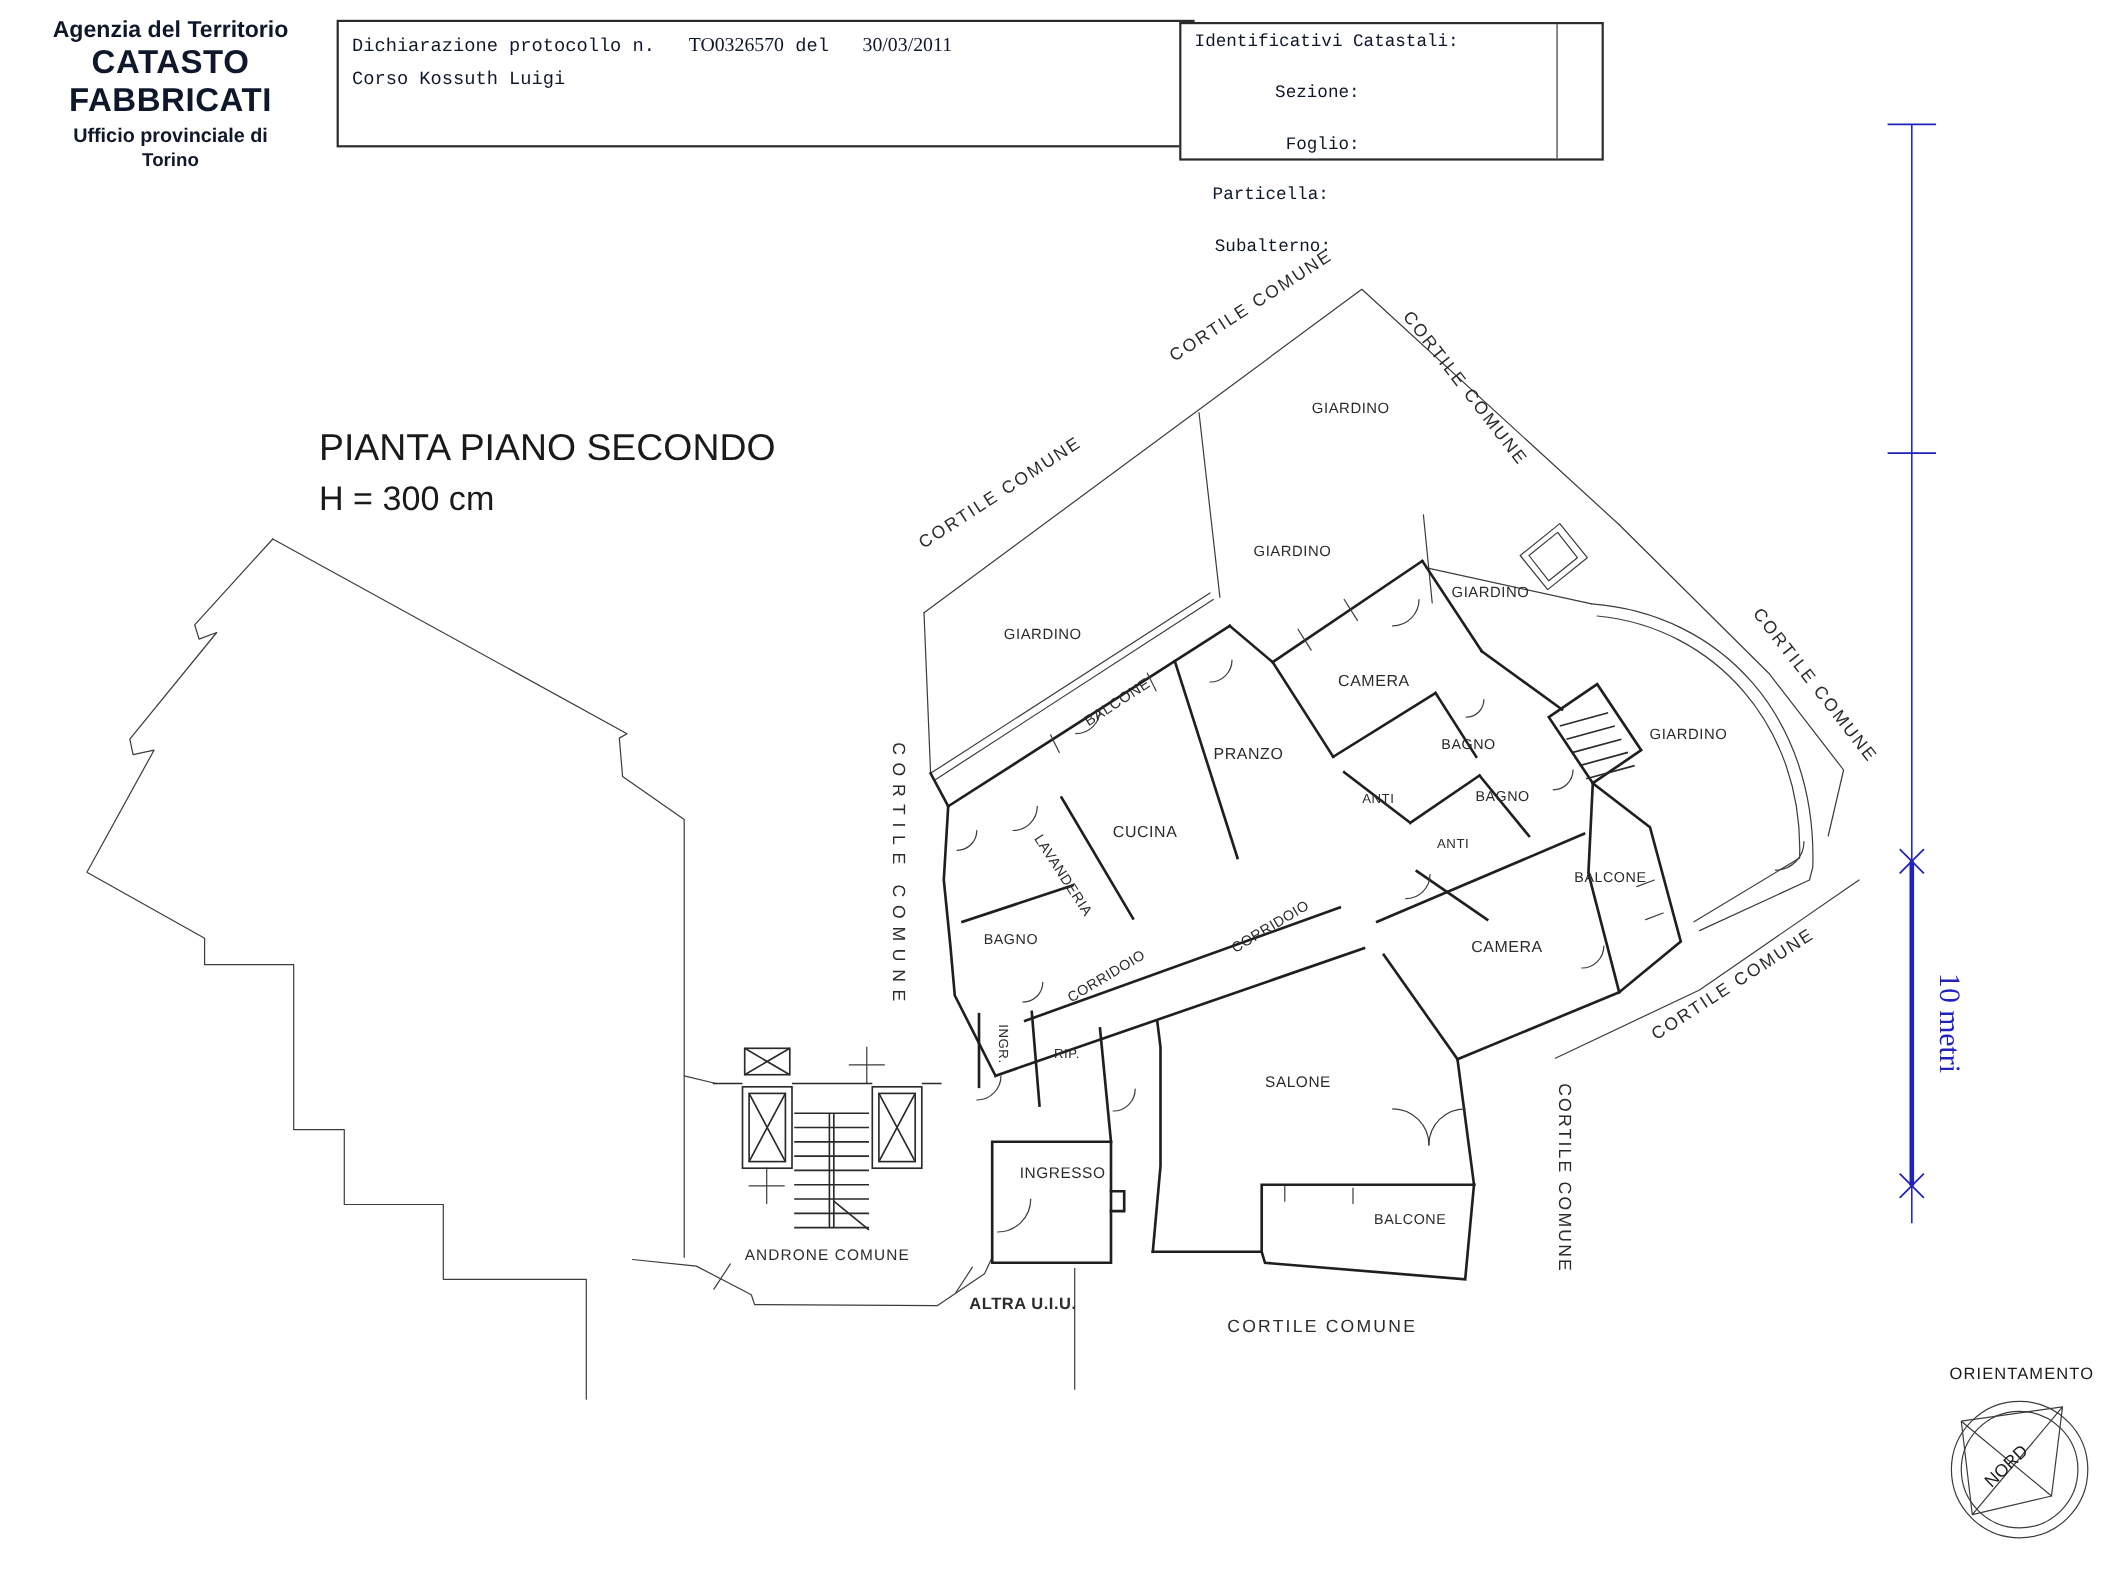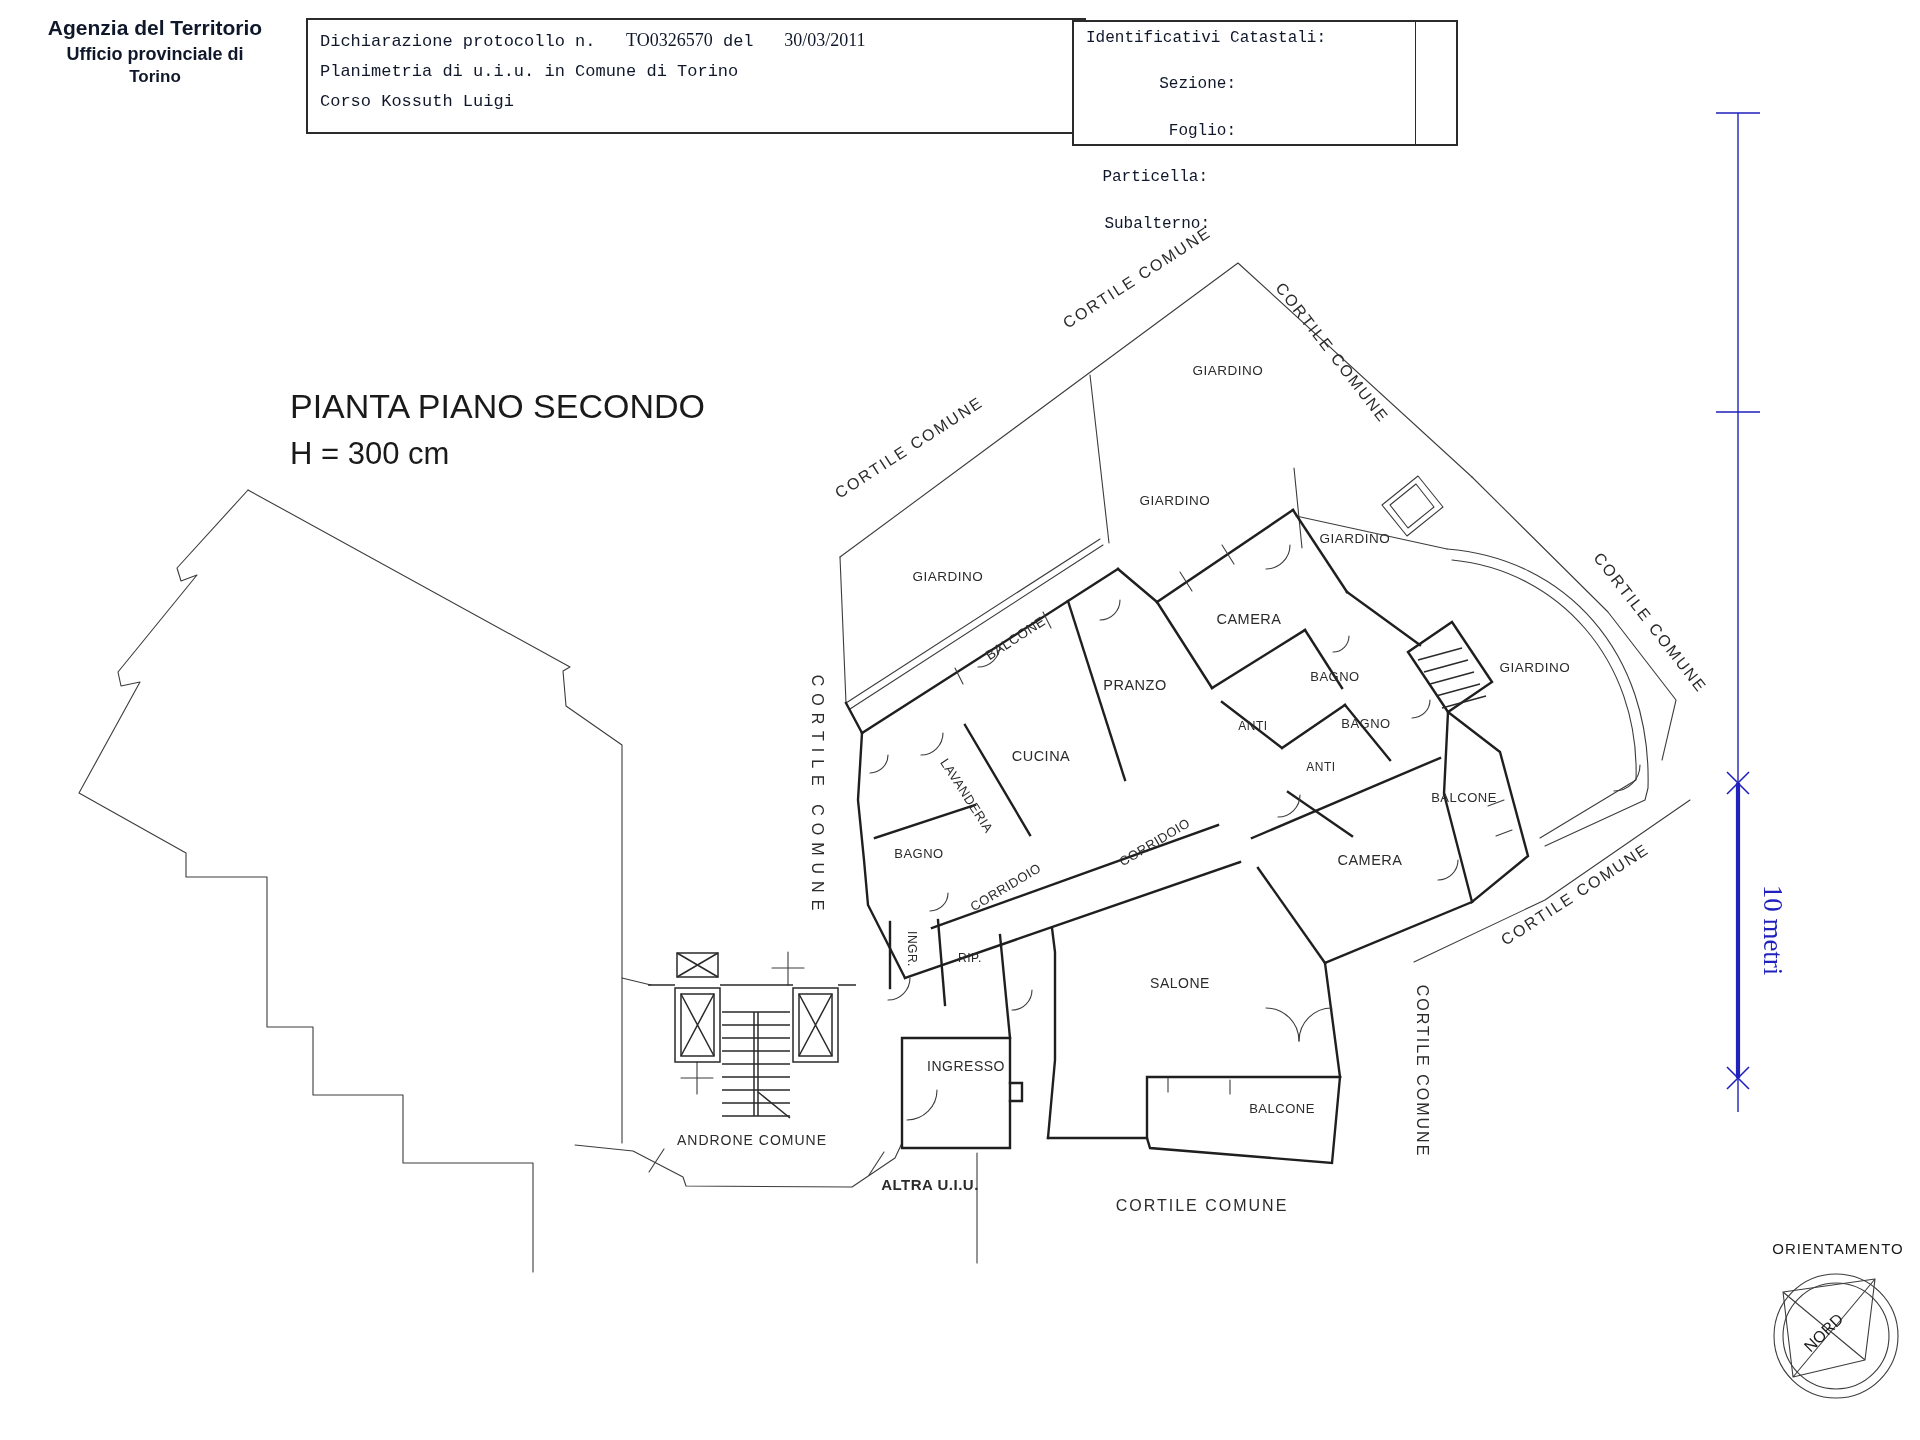--- a/index.html
+++ b/index.html
@@ -33,27 +33,27 @@
   .lbl{fill:#2b2b2b;font-family:"Liberation Sans",sans-serif;}
   .ptitle{fill:#1a1a1a;font-family:"Liberation Sans",sans-serif;}
 </style>
 </head>
 <body>
 
 <div id="page">
 
   <div id="agency">
     <div class="a1">Agenzia del Territorio</div>
+    <div class="a2">CATASTO FABBRICATI</div>
     <div class="a3">Ufficio provinciale di</div>
     <div class="a4">Torino</div>
   </div>
 
   <div id="decl" class="hbox">
     <div class="row"><span>Dichiarazione protocollo n.</span><span>&nbsp;&nbsp;&nbsp;</span><span class="serif">TO0326570</span><span>&nbsp;</span><span>del</span><span>&nbsp;&nbsp;&nbsp;</span><span class="serif">30/03/2011</span></div>
-    <div class="row">Planimetria di u.i.u. in Comune di Torino</div>
     <div class="row">Corso Kossuth Luigi</div>
   </div>
 
   <div id="ident" class="hbox">
     <div class="divider"></div>
     <div>Identificativi Catastali:</div>
     <div class="id-row r0"><span class="lab">Sezione:</span><span></span></div>
     <div class="id-row r1"><span class="lab">Foglio:</span><span></span></div>
     <div class="id-row r2"><span class="lab">Particella:</span><span></span></div>
     <div class="id-row r3"><span class="lab">Subalterno:</span><span></span></div>

